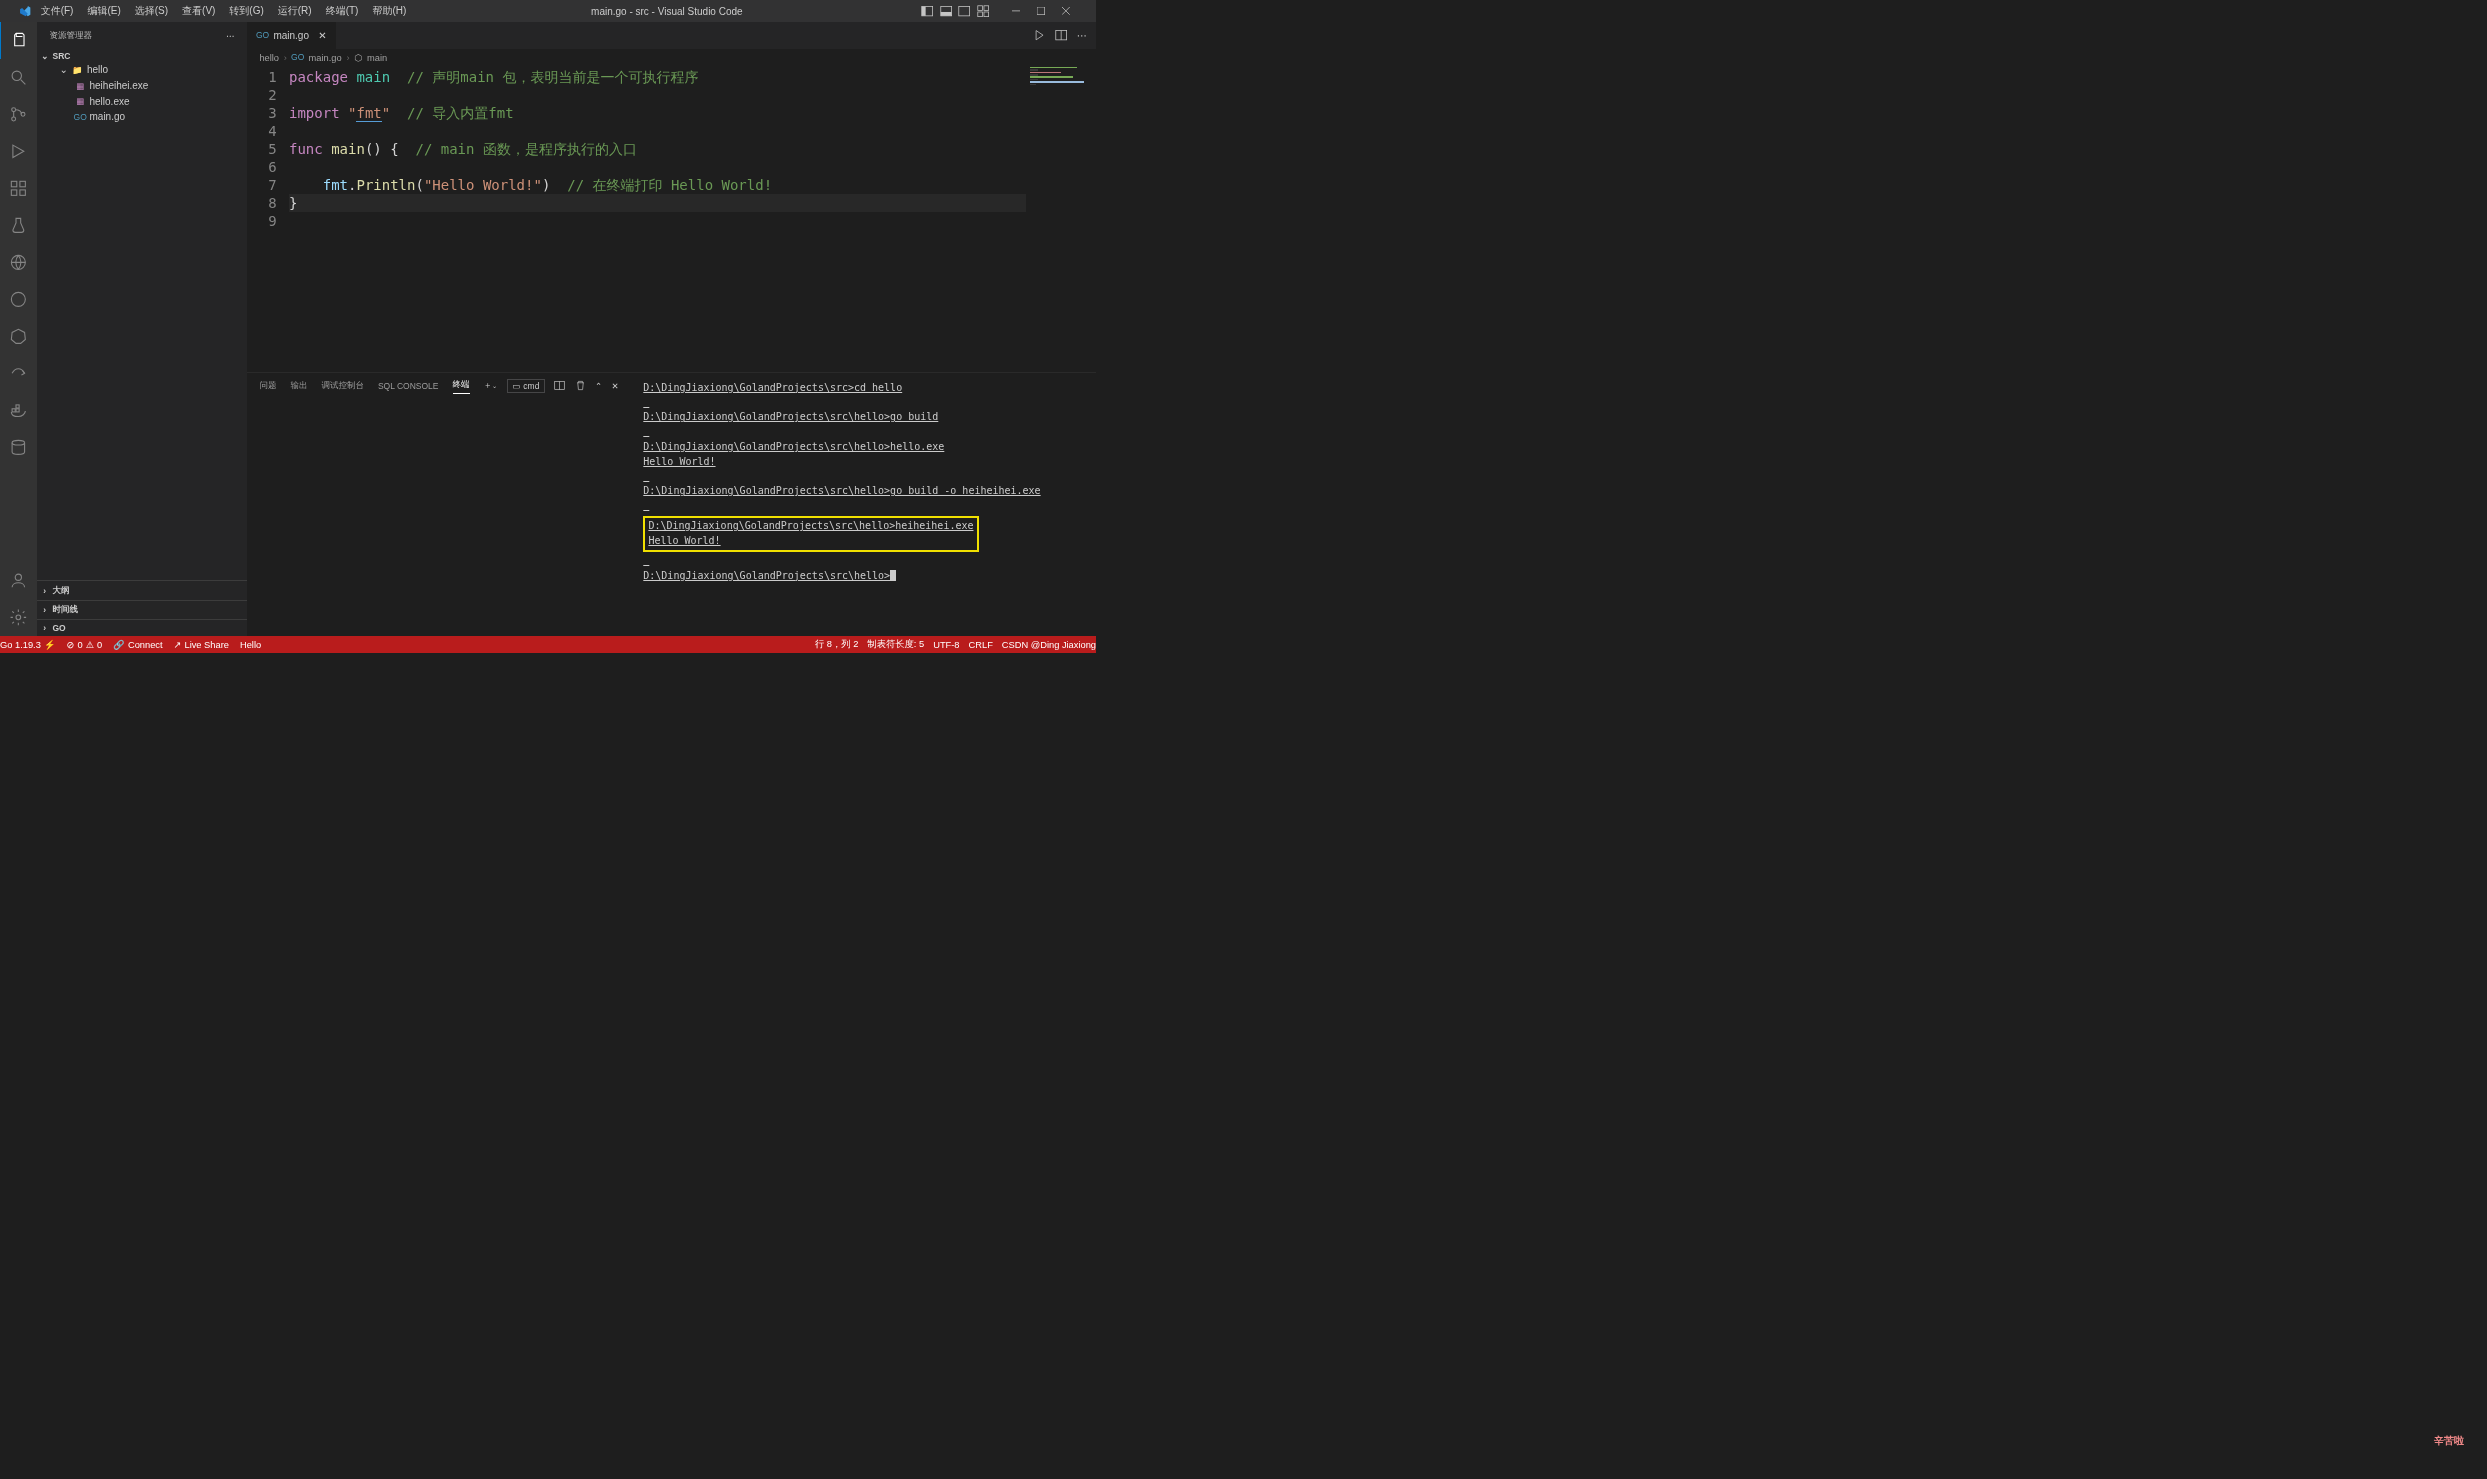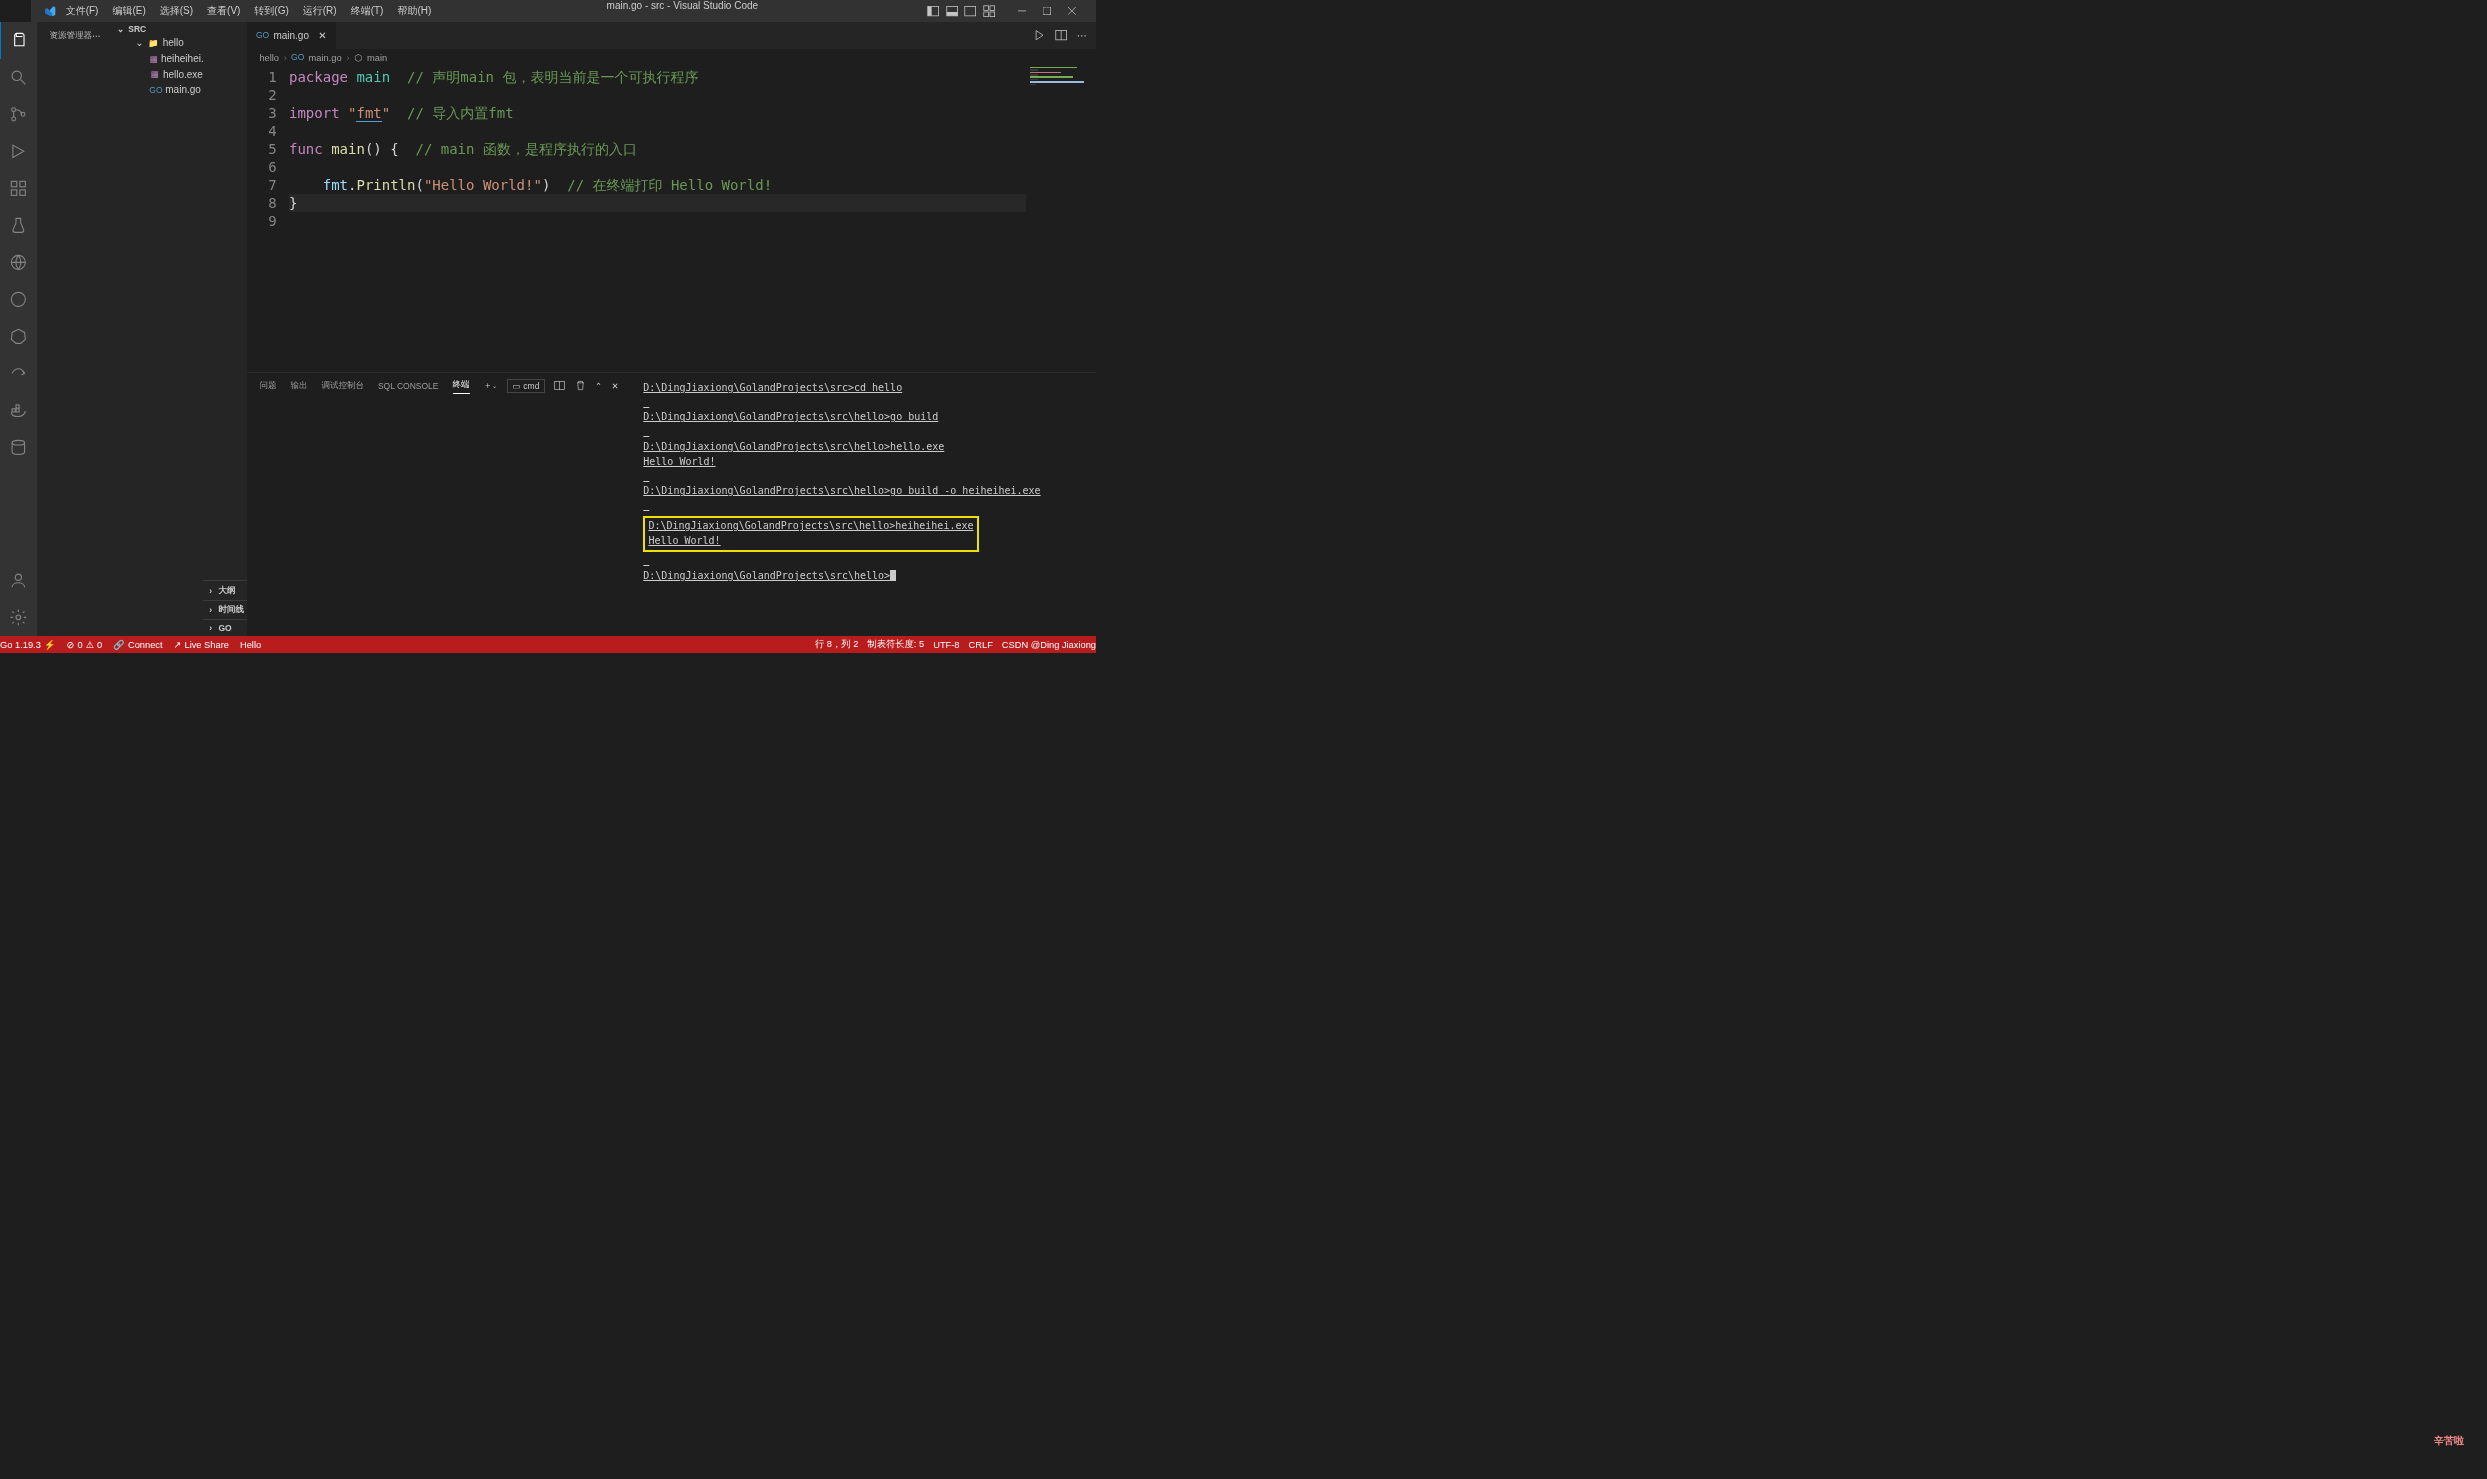--- a/index.html
+++ b/index.html
@@ -10,23 +10,23 @@
   font-size: 10px;
   overflow: hidden;
   width: 1096px;
   height: 653px;
 }
 .app { display: flex; flex-direction: column; height: 100%; }
 .titlebar {
   height: 22px;
   background: #323233;
   display: flex;
-  padding: 0 13px;
+  align-items: center;
+  padding: 0 19px;
   justify-content: space-between;
-  margin-left: 31px;
 }
 .titlebar-left { display: flex; align-items: center; gap: 3.1px; }
 .vscode-icon { width: 12.4px; height: 12.4px; display:flex; align-items:center; justify-content:center; }
 .menu { display: flex; gap: 1.6px; }
 .menu-item { padding: 3.1px 6.2px; cursor: pointer; }
 .titlebar-center { flex: 1; text-align: center; color: #cccccc; }
 .titlebar-right { display: flex; align-items: center; gap: 6.2px; }
 .win-controls { display: flex; gap: 3.1px; }
 .win-btn { width: 22px; height: 22px; display:flex; align-items:center; justify-content:center; cursor:pointer; }
 .layout-icons { display:flex; gap:6.2px; margin-right:9.3px; }
@@ -45,21 +45,21 @@
   width: 37px; height: 37px;
   display:flex; align-items:center; justify-content:center;
   cursor:pointer;
   color: #858585;
 }
 .act-item.active { color: #ffffff; border-left: 1.6px solid #007acc; }
 
 .sidebar {
   width: 210px;
   background: #252526;
-  display:flex; 
+  display:flex; flex-direction:column;
 }
 .sidebar-header {
   height: 27px;
   display:flex; align-items:center; justify-content:space-between;
   padding: 0 12.4px;
   color: #bbbbbb;
   font-size: 8.5px;
 }
 .sidebar-actions { color:#cccccc; }
 .tree { flex:1; overflow:auto; font-size:10px; }

